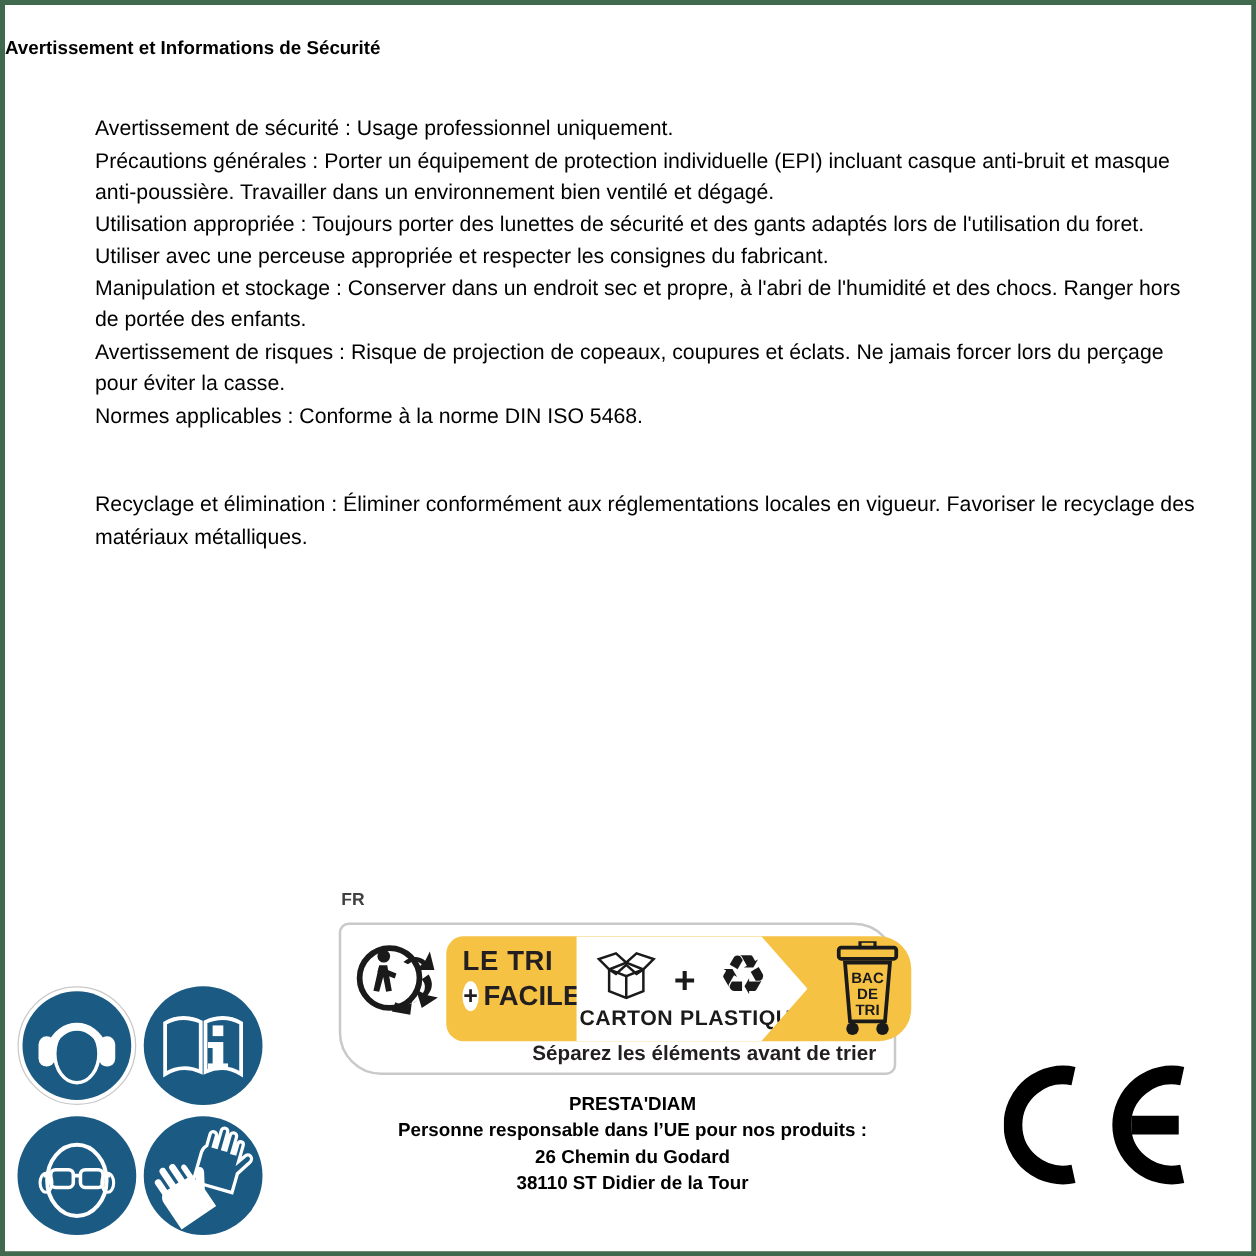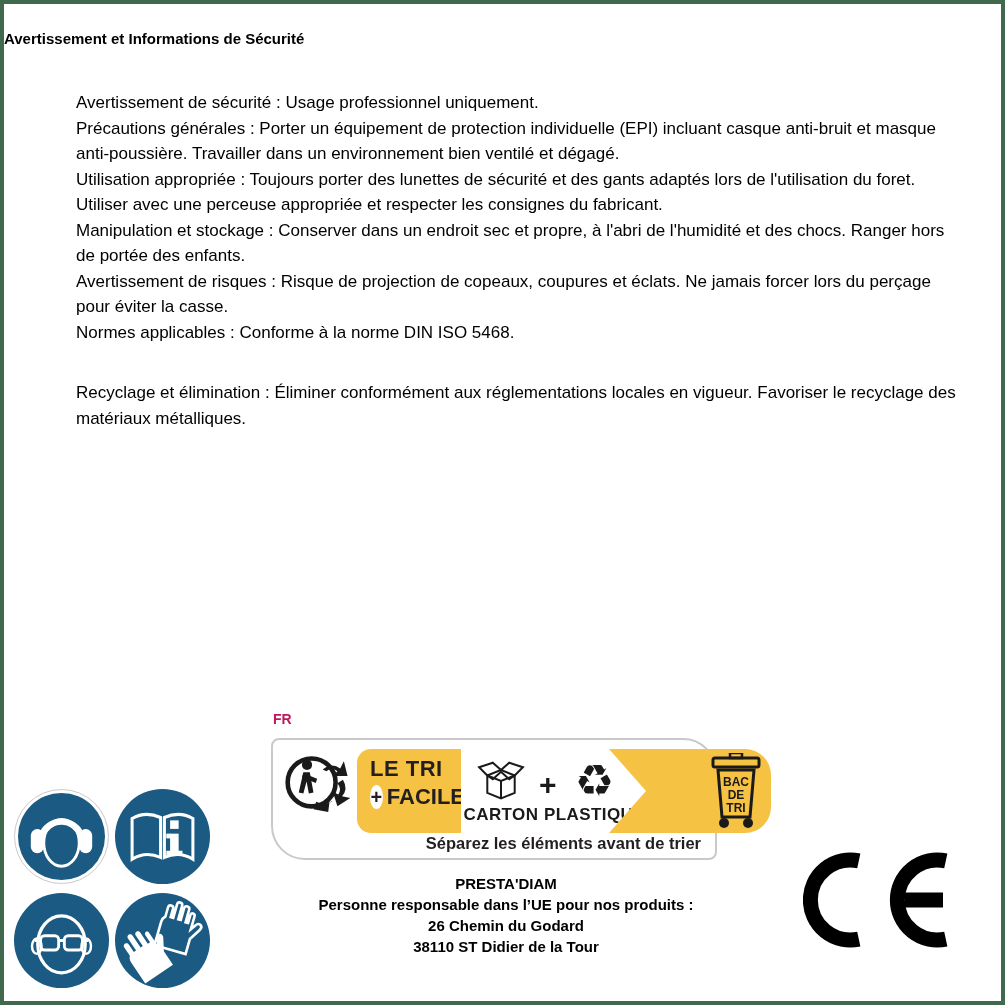--- a/index.html
+++ b/index.html
@@ -15,21 +15,21 @@
   }
   .doc-title{
     position:absolute; left:0; top:26px; width:100%;
     text-align:left; font-size:15px; font-weight:bold;
   }
   .body-text{
     position:absolute; left:72px; top:86px; width:886px;
     font-size:17px; line-height:25.5px;
   }
   .body-text p{margin:0;}
-  .body-text p.spaced{margin-top:35px;}
+  .body-text p.spaced{margin-top:46px;}
 
   
   .ppe-grid{
     position:absolute; left:10px; top:785px;
     display:grid; grid-template-columns:95px 95px; grid-auto-rows:95px;
     column-gap:6px; row-gap:9px;
   }
   .ppe{
     width:95px;height:95px;border-radius:50%;
     background:#1B5A83; position:relative; overflow:hidden;
@@ -39,31 +39,31 @@
   }
   .ppe.ringed .inner{
     position:absolute; left:3px; top:3px; width:87px; height:87px;
     border-radius:50%; background:#1B5A83;
   }
   .ppe svg{position:absolute; left:0; top:0; width:100%; height:100%;}
 
   
   .fr-label{
     position:absolute; left:269px; top:707px;
-    font-size:14px; font-weight:bold; color:#be185d;
+    font-size:14px; font-weight:bold; color:#404040;
   }
   .sort-banner{
     position:absolute; left:267px; top:734px; width:446px; height:122px;
     background:#ffffff; border:2px solid #c9c9c9; box-sizing:border-box;
     border-radius:8px 34px 8px 34px;
   }
   .triman{position:absolute; left:11px; top:9px; width:70px; height:65px;}
   .yellow-band{
-    position:absolute; left:84px; top:9px; width:414px; height:84px;
-    background:#F6C244; border-radius:14px 26px 26px 14px;
+    position:absolute; left:84px; top:9px; width:350px; height:84px;
+    background:#F6C244; border-radius:14px 26px 26px 14px;padding-left:22px;
   }
   .tri-facile{
     position:absolute; left:13px; top:9px; width:95px; color:#231F20;
     font-weight:bold; line-height:1;
   }
   .tri-facile .l1{font-size:22px; letter-spacing:0.5px;}
   .tri-facile .l2{display:flex; align-items:center; margin-top:5px;}
   .plus-circle{
     width:24px;height:24px;border-radius:50%;background:#fff;color:#231F20;
     display:flex;align-items:center;justify-content:center;

